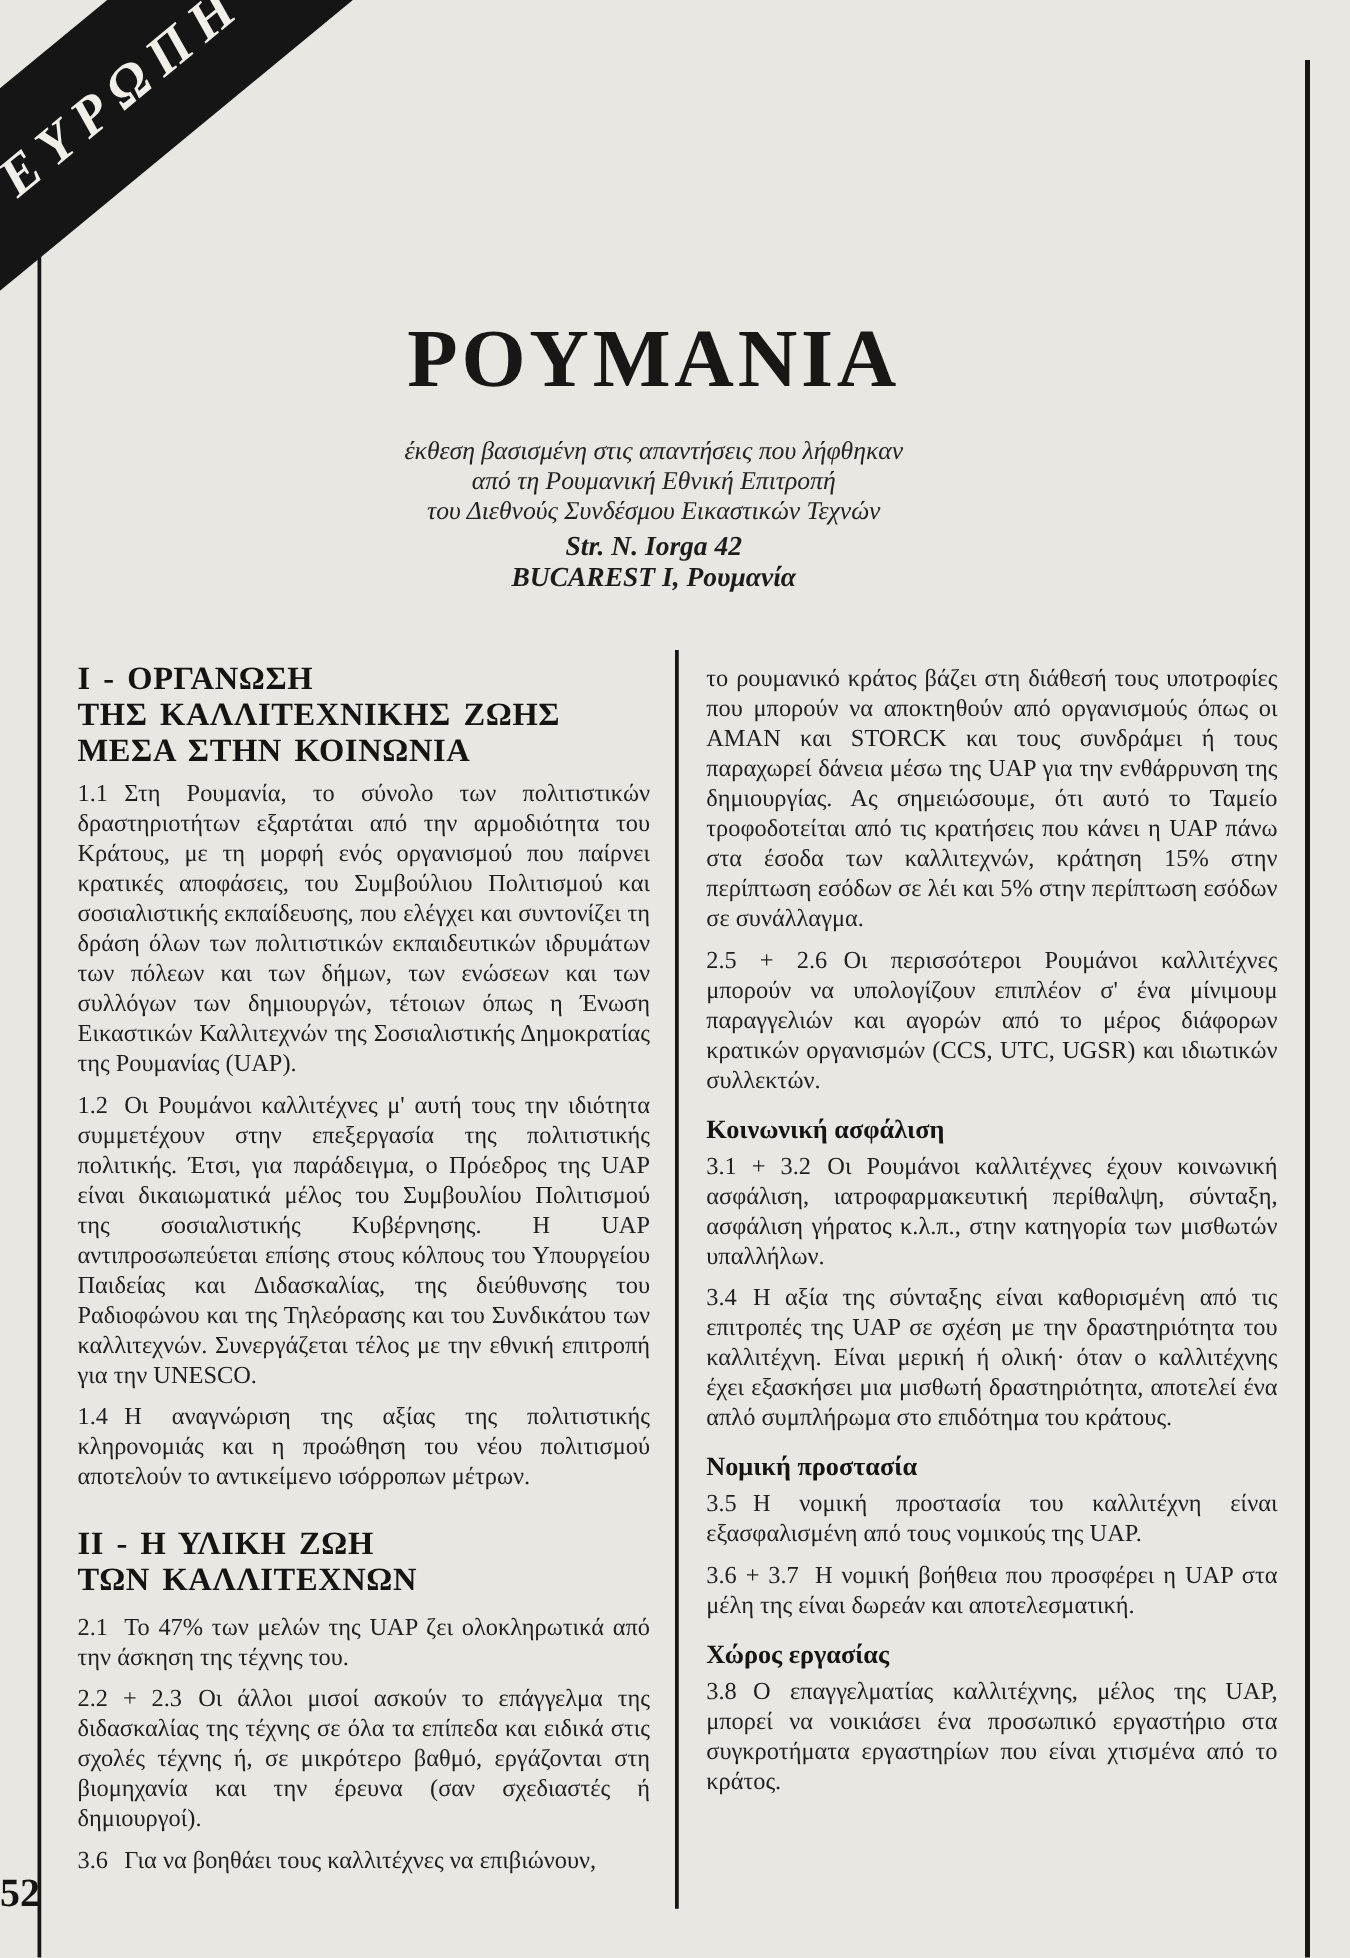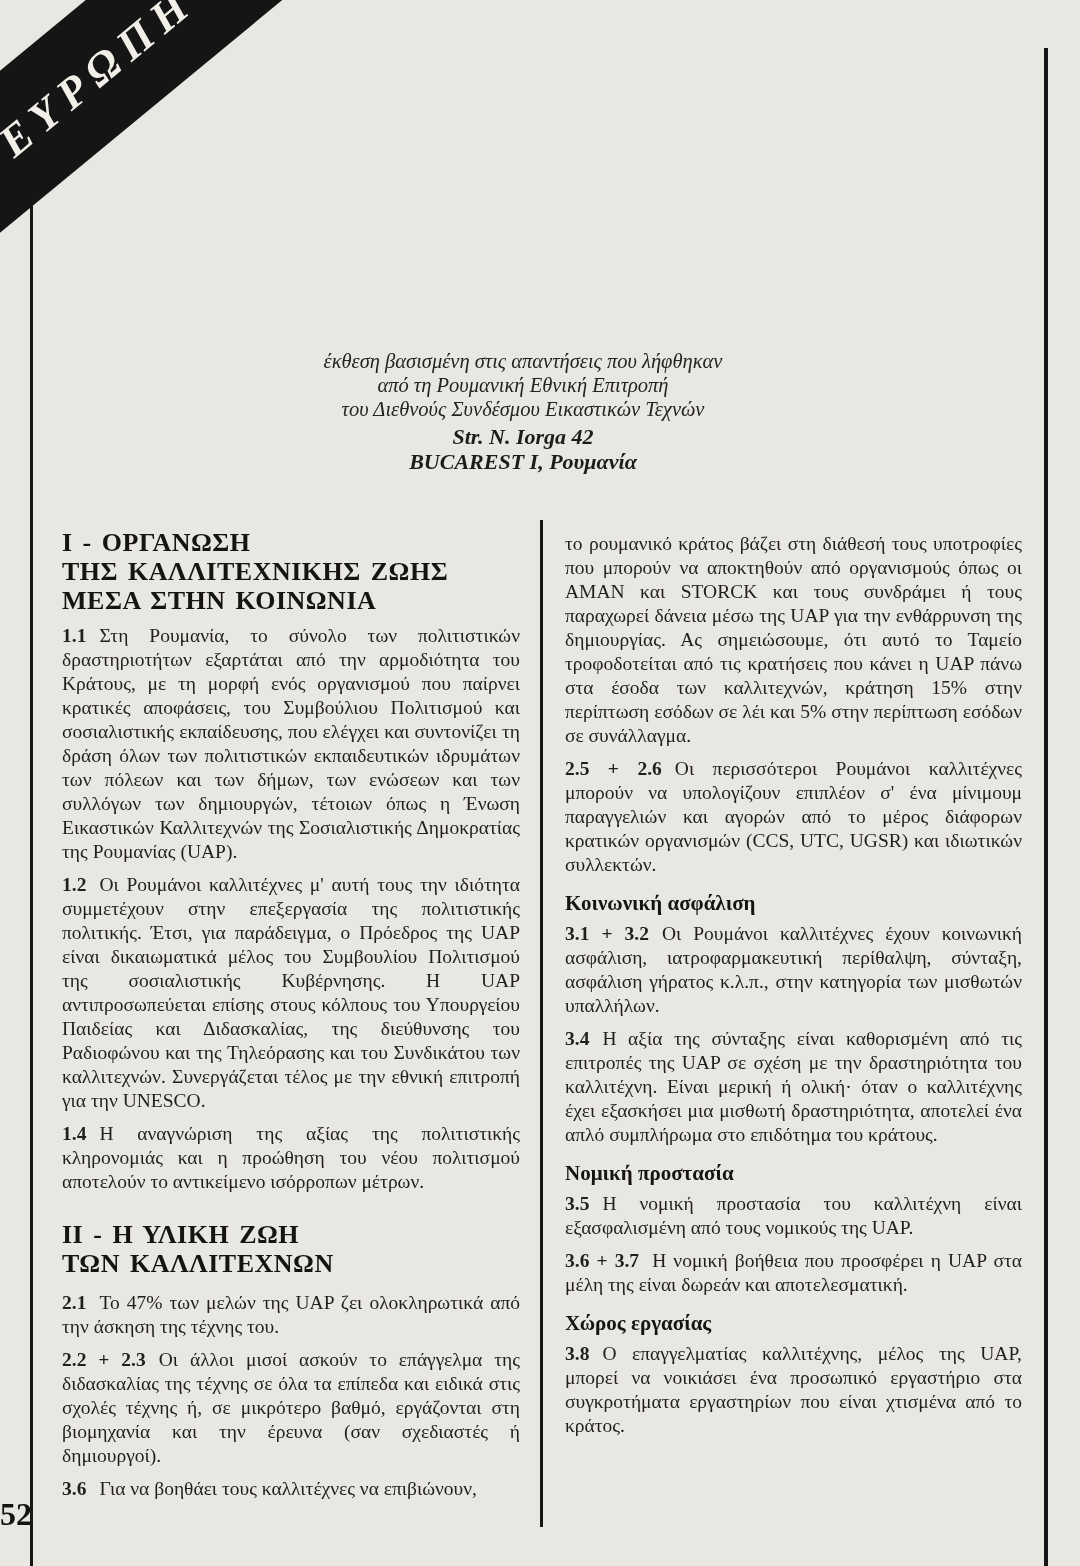--- a/index.html
+++ b/index.html
@@ -44,21 +44,21 @@
   .heading{
     font-weight:bold;font-size:26px;line-height:29px;letter-spacing:0.5px;
     color:#151412;word-spacing:3px;
   }
   .heading div{white-space:nowrap;}
   .subhead{font-weight:bold;font-size:21px;line-height:26px;margin-top:13px;color:#151412;}
   .para{
     margin:9px 0 0 0;font-size:19.5px;line-height:24px;text-align:justify;
     color:#201f1c;
   }
-  .para .pnum{font-weight:bold;padding-right:13px;white-space:nowrap;}
+  .para .pnum{font-weight:normal;padding-right:13px;white-space:nowrap;}
   .mt-sec{margin-top:26px;}
   .mt-sec3{margin-top:30px;}
   .subhead + .para{margin-top:6px;}
   
   .page-num{
     position:absolute;left:0;top:1496px;width:26px;text-align:right;
     font-weight:bold;font-size:32px;color:#151412;
   }
 </style>
 </head>
@@ -67,20 +67,21 @@
 <div class="page">
 
   <div class="rule rule-left"></div>
   <div class="rule rule-right"></div>
   <div class="rule rule-divider"></div>
 
   <div class="band">
     <span class="band-label">ΕΥΡΩΠΗ</span>
   </div>
 
+  <div class="doc-title">POYMANIA</div>
 
   <div class="subtitle">
     <div>έκθεση βασισμένη στις απαντήσεις που λήφθηκαν</div>
     <div>από τη Ρουμανική Εθνική Επιτροπή</div>
     <div>του Διεθνούς Συνδέσμου Εικαστικών Τεχνών</div>
   </div>
 
   <div class="address">
     <div>Str. N. Iorga 42</div>
     <div>BUCAREST I, Ρουμανία</div>

